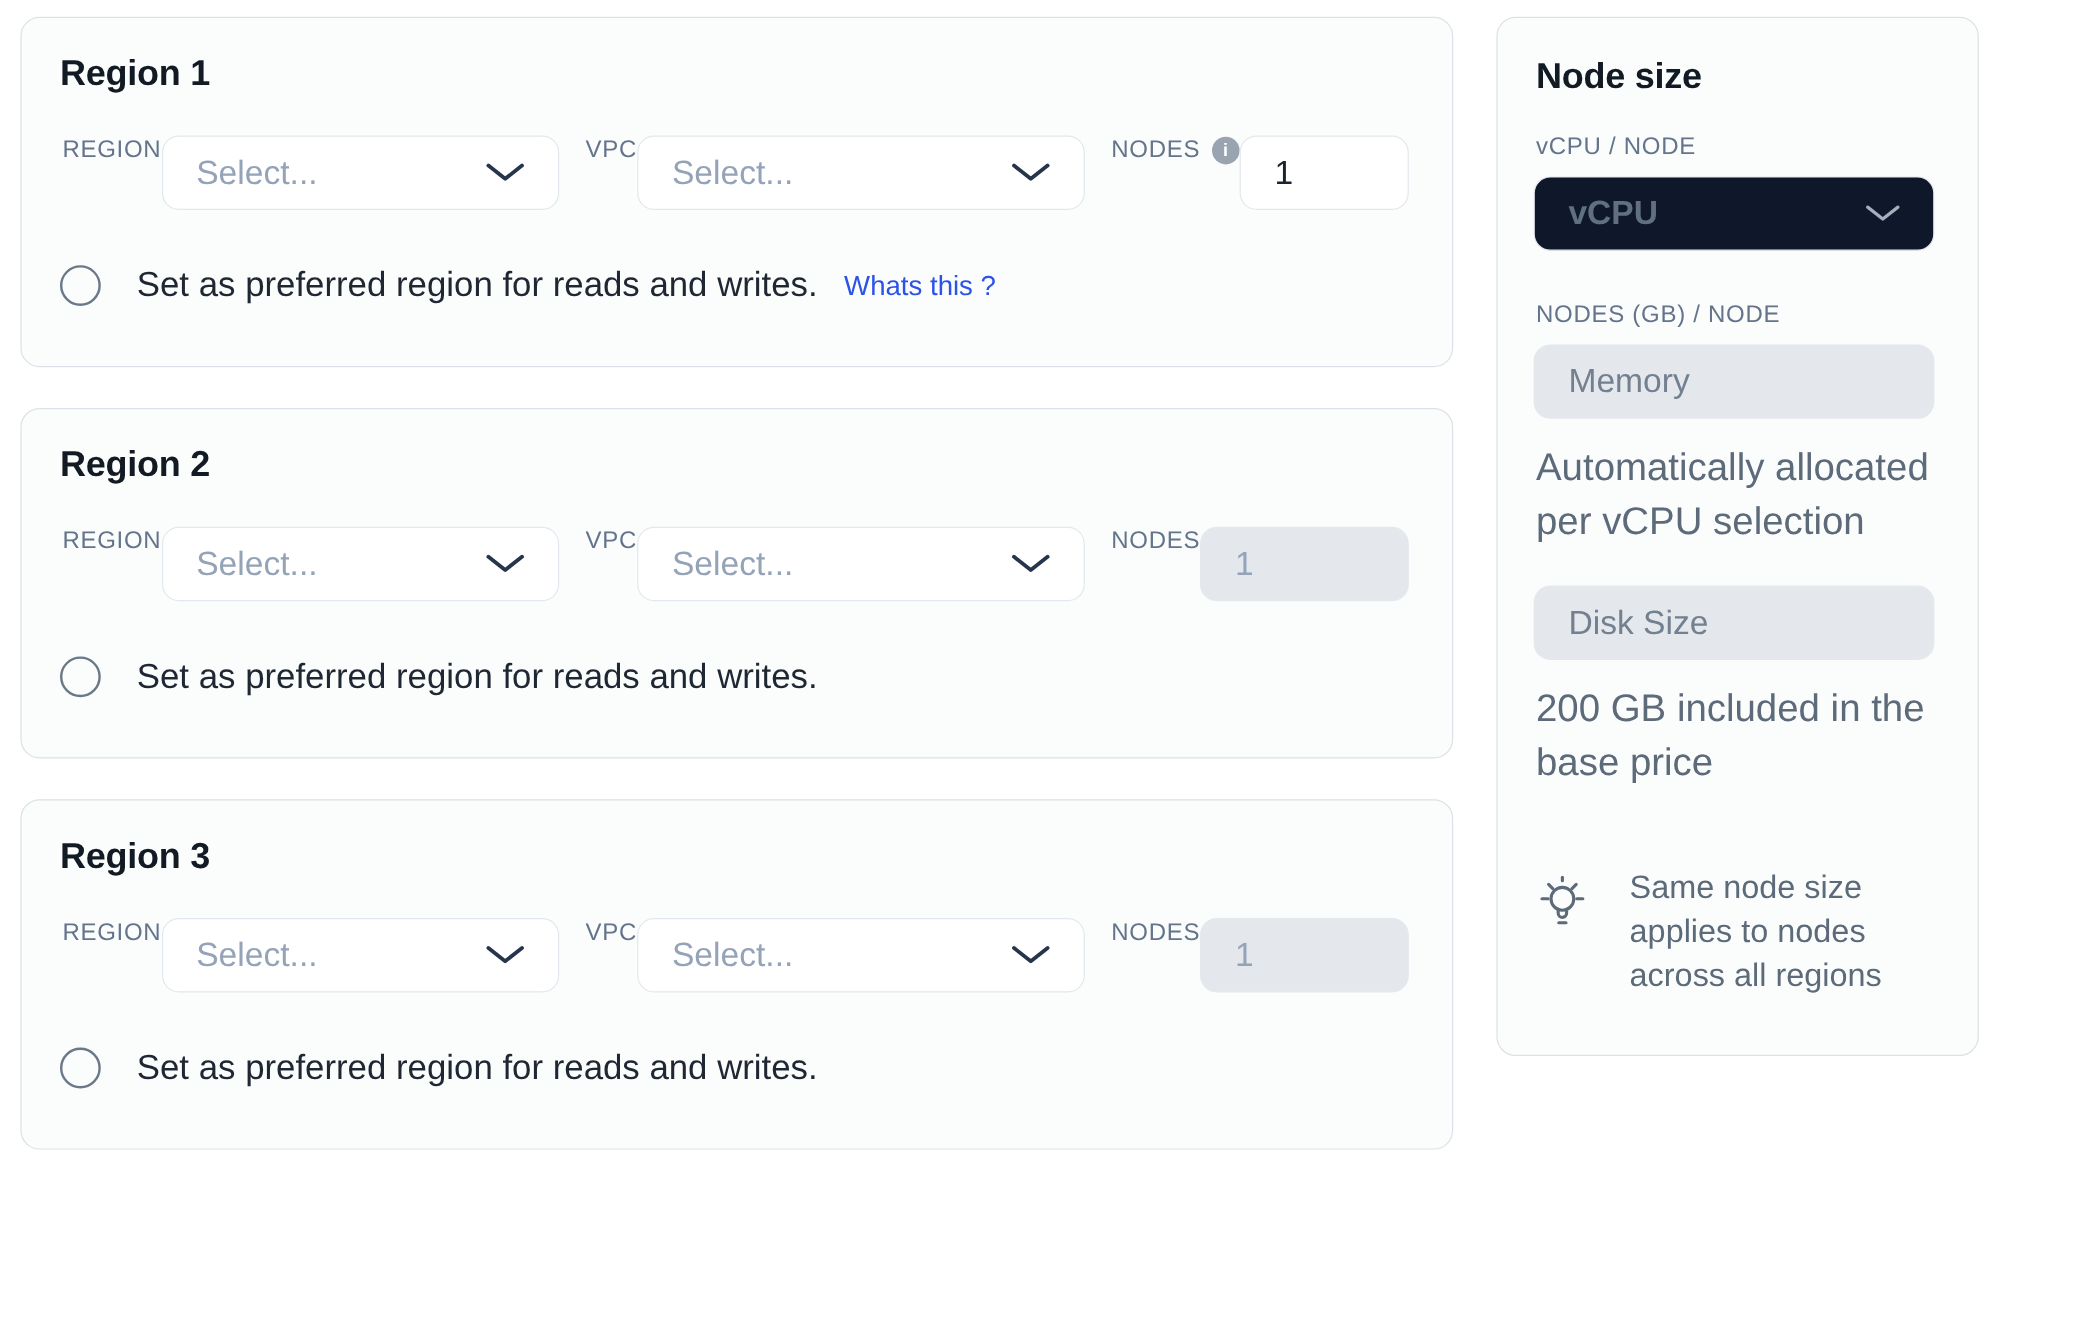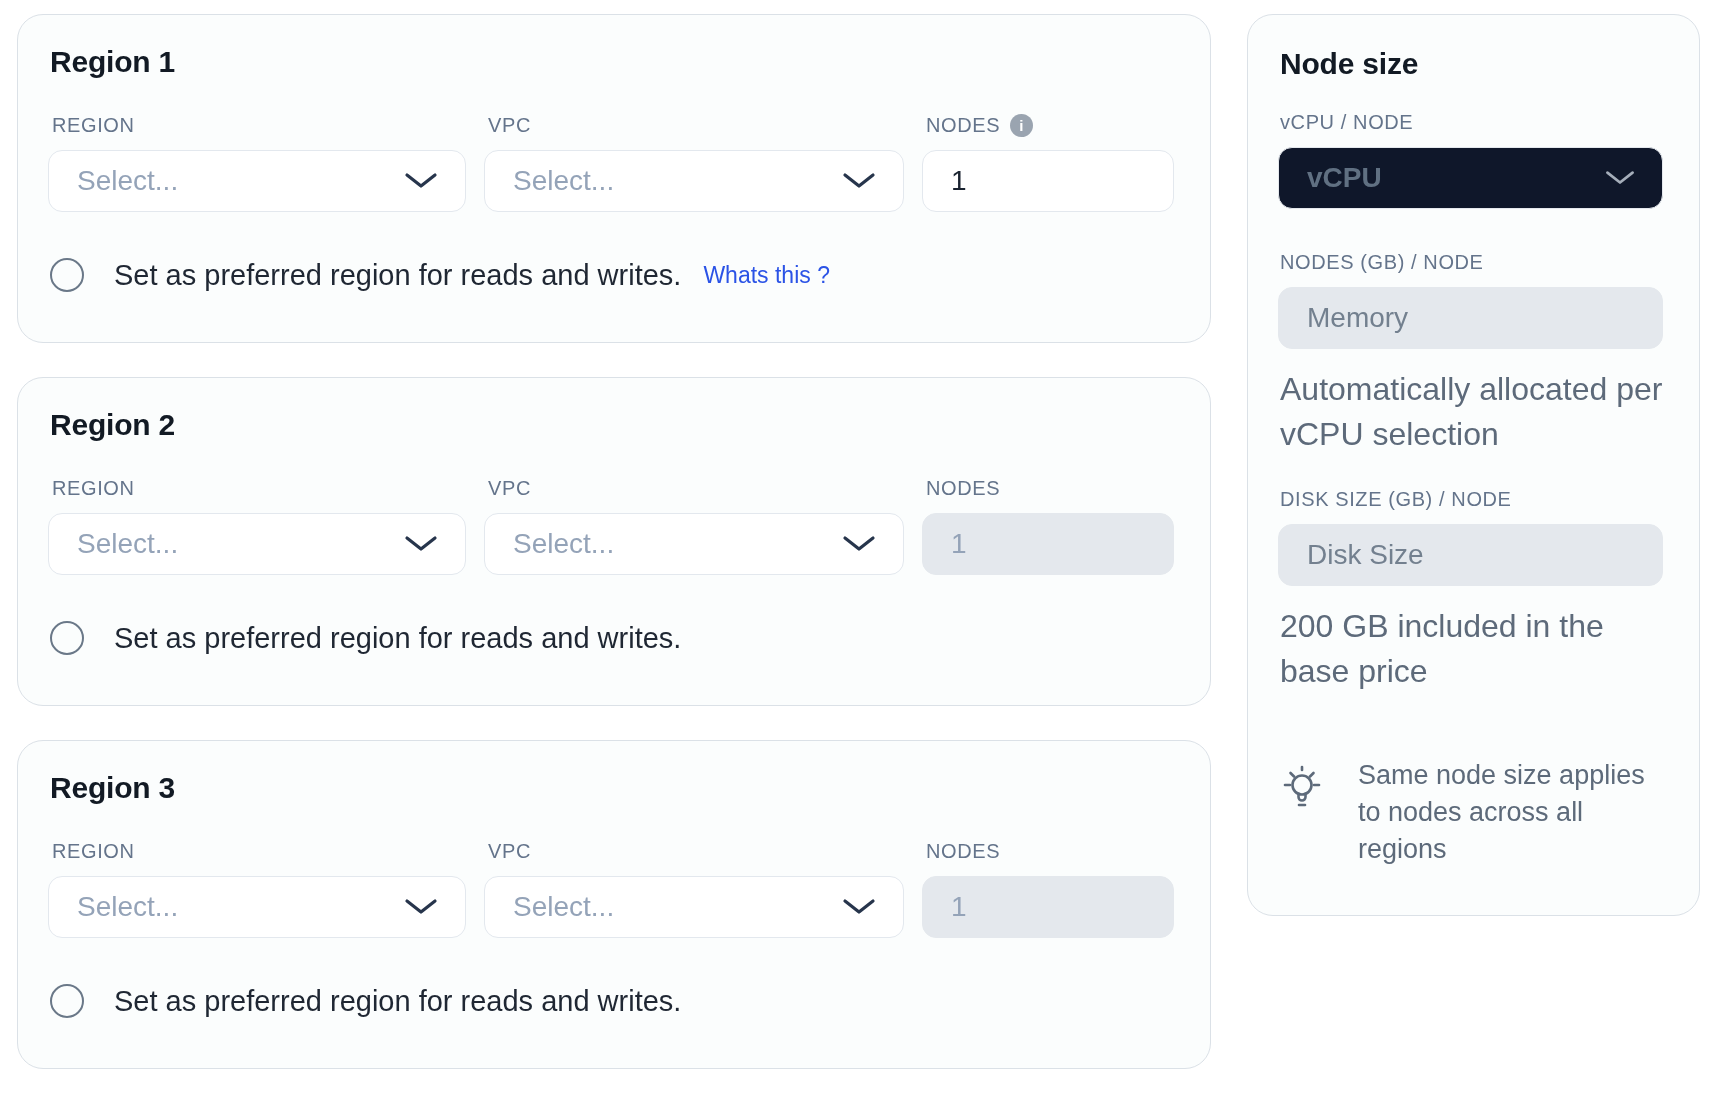--- a/index.html
+++ b/index.html
@@ -19,37 +19,37 @@
   }
   .left-col {
     width: 1194px;
     display: flex;
     flex-direction: column;
     gap: 34px;
   }
   .card {
     background: #fbfdfd;
     border: 1px solid #dbe1e7;
-    border-radius: 26px;
+    border-radius: 16px;
   }
   .region-card {
     padding: 30px 36px 50px 30px;
   }
   .card-title {
     margin: 0 0 34px 2px;
     font-size: 30px;
     font-weight: 700;
     color: #121a24;
     letter-spacing: -0.2px;
   }
   .fields-row {
     display: flex;
     gap: 18px;
   }
-  .field { display: flex; flex-direction: column; }
+  .field { display: flex; }
   .field-region { width: 418px; }
   .field-vpc   { width: 420px; }
   .field-nodes { width: 252px; }
   .field-label {
     font-size: 20px;
     font-weight: 500;
     color: #64748b;
     letter-spacing: 0.6px;
     margin: 0 0 13px 4px;
     display: flex;
@@ -124,21 +124,21 @@
     color: #ffffff;
     font-size: 15px;
     font-weight: 700;
     display: inline-flex;
     align-items: center;
     justify-content: center;
     font-style: normal;
   }
   
   .node-card {
-    width: 453px;
+    width: 402px;
     padding: 32px 36px 46px 30px;
     min-height: 772px;
   }
   .node-card .card-title { margin-bottom: 30px; }
   .node-field-label {
     display: block;
     font-size: 20px;
     font-weight: 500;
     color: #64748b;
     letter-spacing: 0.6px;
@@ -303,21 +303,20 @@
       </div>
     </div>
 
     <div class="node-group" style="margin-bottom:30px;">
       <span class="node-field-label">NODES (GB) / NODE</span>
       <input class="text-input disabled" type="text" disabled="" placeholder="Memory" style="">
       <p class="helper-text">Automatically allocated per vCPU selection</p>
     </div>
 
     <div class="node-group" style="margin-bottom:0;">
-      <span class="node-field-label">DISK SIZE (GB) / NODE</span>
       <input class="text-input disabled" type="text" disabled="" placeholder="Disk Size" style="">
       <p class="helper-text">200 GB included in the base price</p>
     </div>
 
     <div class="tip-row">
       <span class="tip-icon">
         <svg width="48" height="50" viewBox="0 0 48 50" fill="none" stroke="#5d6a7a" stroke-width="2.6" stroke-linecap="round" stroke-linejoin="round">
           <circle cx="24" cy="26" r="9.5"></circle>
           <path d="M20.5 34.5 v3.5 a3.5 3.5 0 0 0 7 0 v-3.5"></path>
           <line x1="21" y1="46" x2="27" y2="46"></line>

